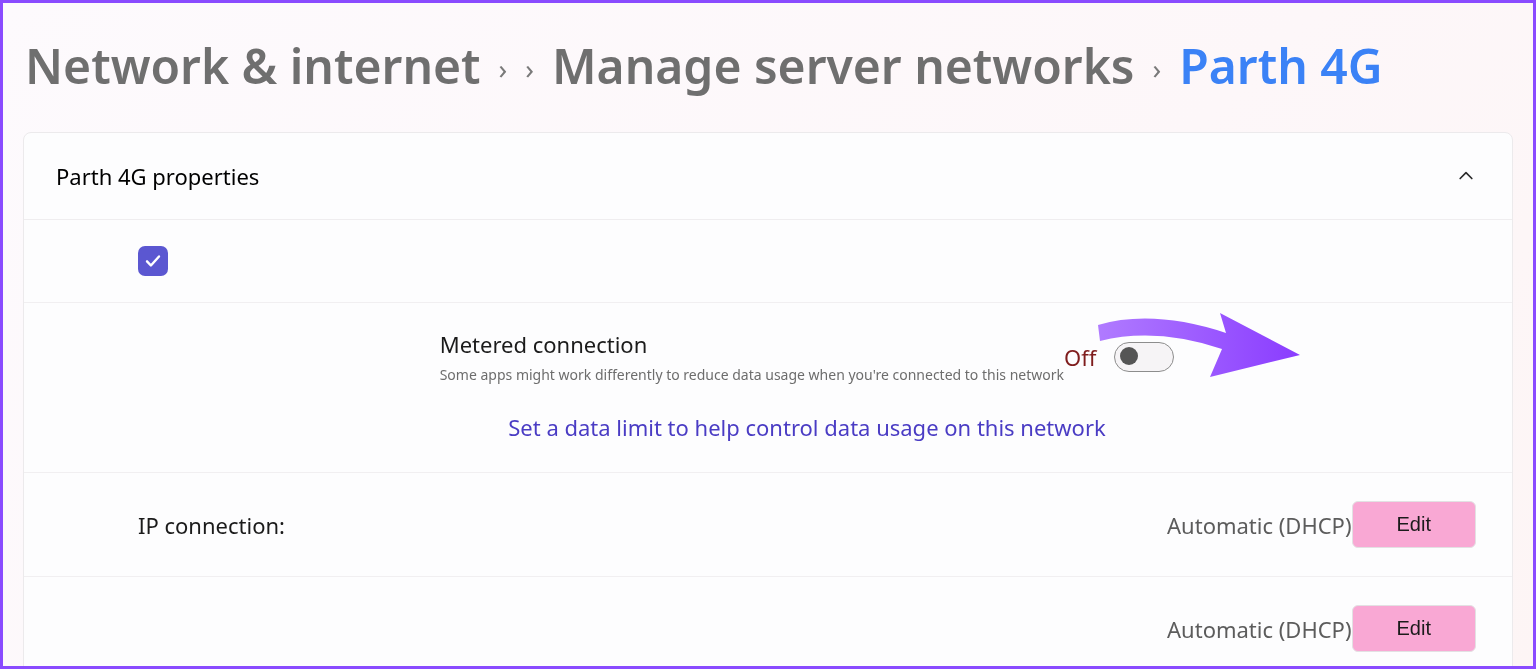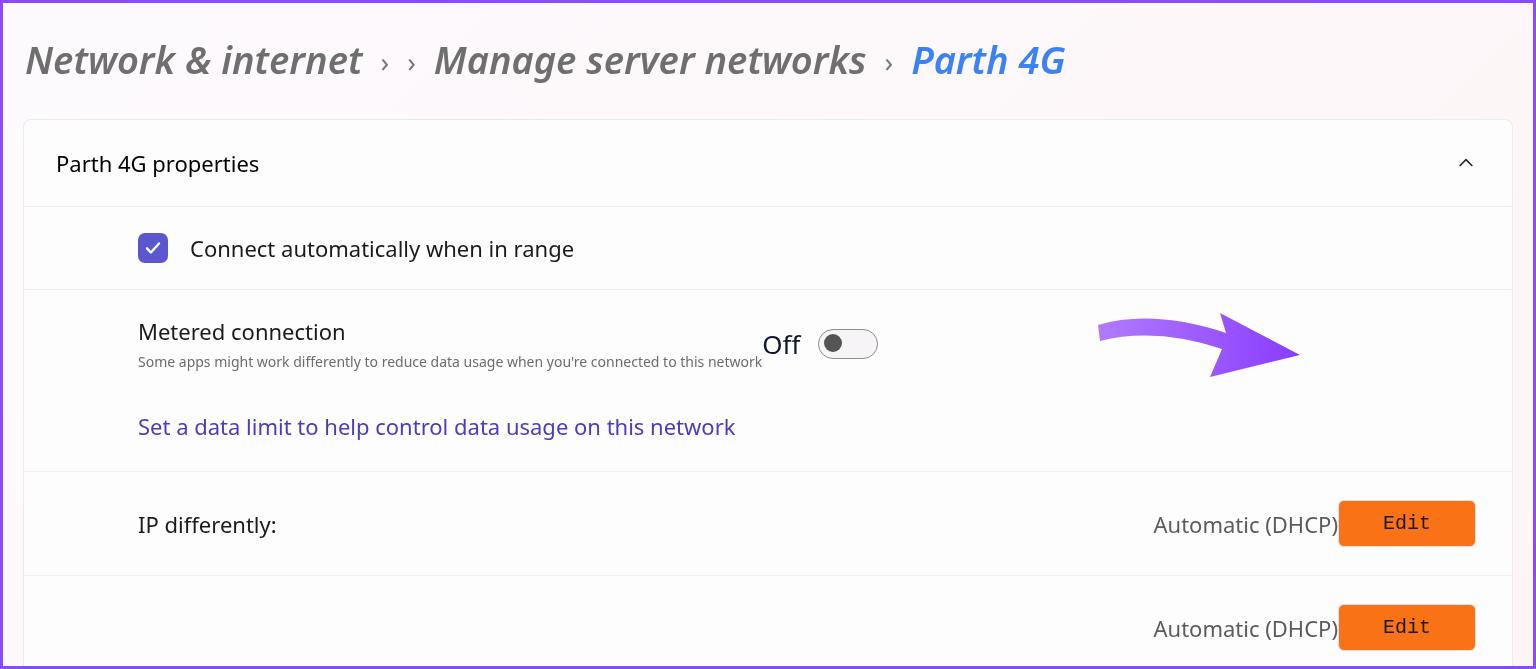--- a/index.html
+++ b/index.html
@@ -13,25 +13,24 @@
   }
 
   
   .breadcrumb {
     display: flex;
     align-items: center;
     gap: 18px;
     padding: 30px 22px 34px 22px;
   }
   .breadcrumb .crumb {
-    font-size: 38px;
+    font-size: 48px;
     font-weight: 600;
     color: #6f6f6f;
     cursor: pointer;
-    font-style: italic;
   }
   .breadcrumb .crumb.current {
     color: #3b82f6;
     cursor: default;
   }
   .breadcrumb .sep {
     font-size: 28px;
     color: #7a7a7a;
     font-weight: 400;
     position: relative;
@@ -89,21 +88,21 @@
   .checkbox-label {
     font-size: 22px;
     color: #1b1b1b;
   }
 
   
   .metered-row {
     padding-top: 26px;
     padding-bottom: 30px;
     flex-direction: column;
-    align-items: flex-start;
+    align-items: center;
     position: relative;
   }
   .metered-head {
     display: flex;
     align-items: center;
     justify-content: space-between;
   }
   .metered-text .t1 {
     font-size: 22px;
     color: #1b1b1b;
@@ -112,41 +111,41 @@
   .metered-text .t2 {
     font-size: 14px;
     color: #6d6d6d;
   }
   .toggle-wrap {
     display: flex;
     align-items: center;
     gap: 18px;
   }
   .toggle-label {
-    font-size: 26px;
-    color: #0f172a;
+    font-size: 22px;
+    color: #7f1d1d;
   }
   .toggle {
     width: 60px; height: 30px;
     border-radius: 20px;
     border: 1.5px solid #8d8d8d;
     background: #f6f4f6;
     position: relative;
     cursor: pointer;
   }
   .toggle .knob {
     position: absolute;
     width: 18px; height: 18px;
     border-radius: 50%;
     background: #555;
     top: 4.5px; left: 5px;
   }
 
   .link-row {
-    margin-top: 40px;
+    margin-top: 28px;
   }
   .link {
     font-size: 22px;
     color: #4a3cc4;
     cursor: pointer;
   }
 
   
   .assign-row {
     padding-top: 28px;
@@ -161,26 +160,26 @@
   }
   .assign-value {
     font-size: 22px;
     color: #5c5c5c;
     flex-grow: 1;
     text-align: right;
   }
   .edit-btn {
     padding: 11px 44px;
     font-size: 20px;
-    background: #f97316;
+    background: #f9a8d4;
     border: 1px solid #e3e1e3;
     border-radius: 6px;
     color: #1b1b1b;
     cursor: pointer;
-    font-family: Liberation Mono, monospace;
+    font-family: Liberation Sans, sans-serif;
   }
 
   
   .annotation-arrow {
     position: absolute;
     left: 1095px;
     top: 300px;
     width: 210px;
     height: 80px;
     pointer-events: none;
@@ -210,21 +209,20 @@
         </svg>
     </span>
   </div>
 
   <div class="row checkbox-row">
     <span class="checkbox">
       <svg viewBox="0 0 24 24" fill="none" stroke="#ffffff" stroke-width="3.2" stroke-linecap="round" stroke-linejoin="round">
           <polyline points="4 12.5 9.2 18 20 6"></polyline>
         </svg>
     </span>
-    <span class="checkbox-label">Connect automatically when in range</span>
   </div>
 
   <div class="row metered-row">
     <div class="metered-head">
       <div class="metered-text">
         <div class="t1">Metered connection</div>
         <div class="t2">Some apps might work differently to reduce data usage when you're connected to this network</div>
       </div>
       <div class="toggle-wrap">
         <span class="toggle-label">Off</span>
@@ -232,21 +230,21 @@
           <span class="knob"></span>
         </span>
       </div>
     </div>
     <div class="link-row">
       <span class="link">Set a data limit to help control data usage on this network</span>
     </div>
   </div>
 
   <div class="row assign-row">
-    <span class="assign-label">IP differently:</span>
+    <span class="assign-label">IP connection:</span>
     <span class="assign-value">Automatic (DHCP)</span>
     <button class="edit-btn">Edit</button>
   </div>
 
   <div class="row assign-row last">
     <span class="assign-value">Automatic (DHCP)</span>
     <button class="edit-btn">Edit</button>
   </div>
 
 </section>

